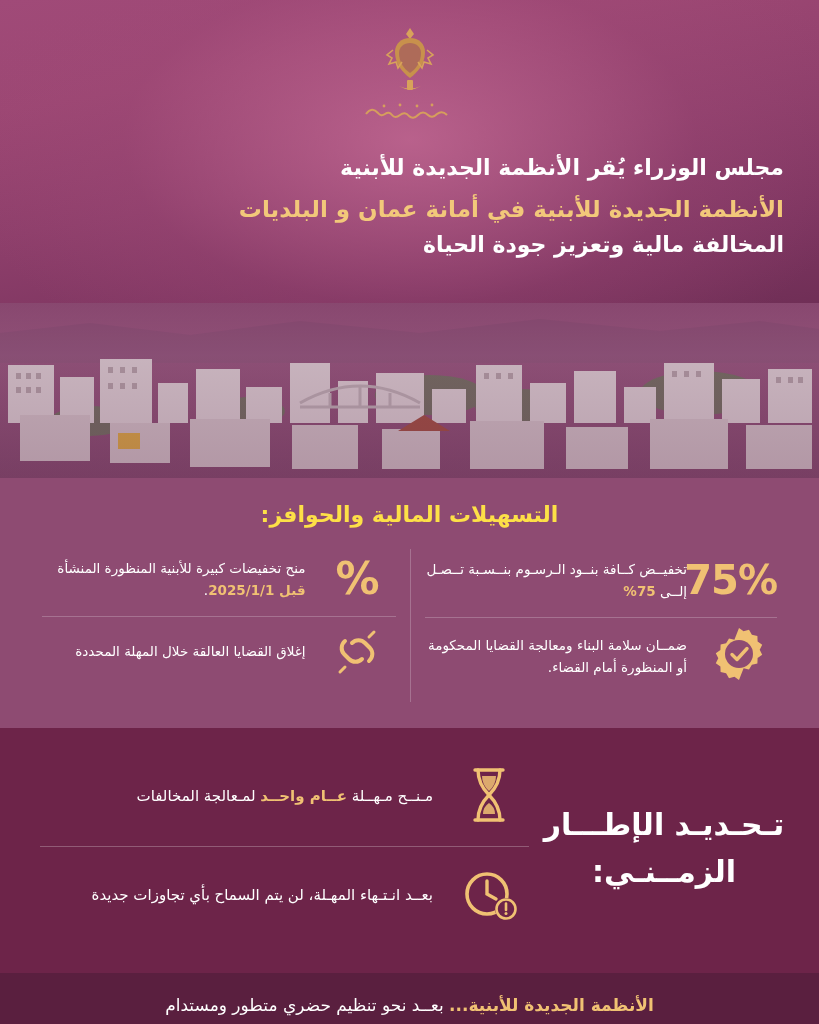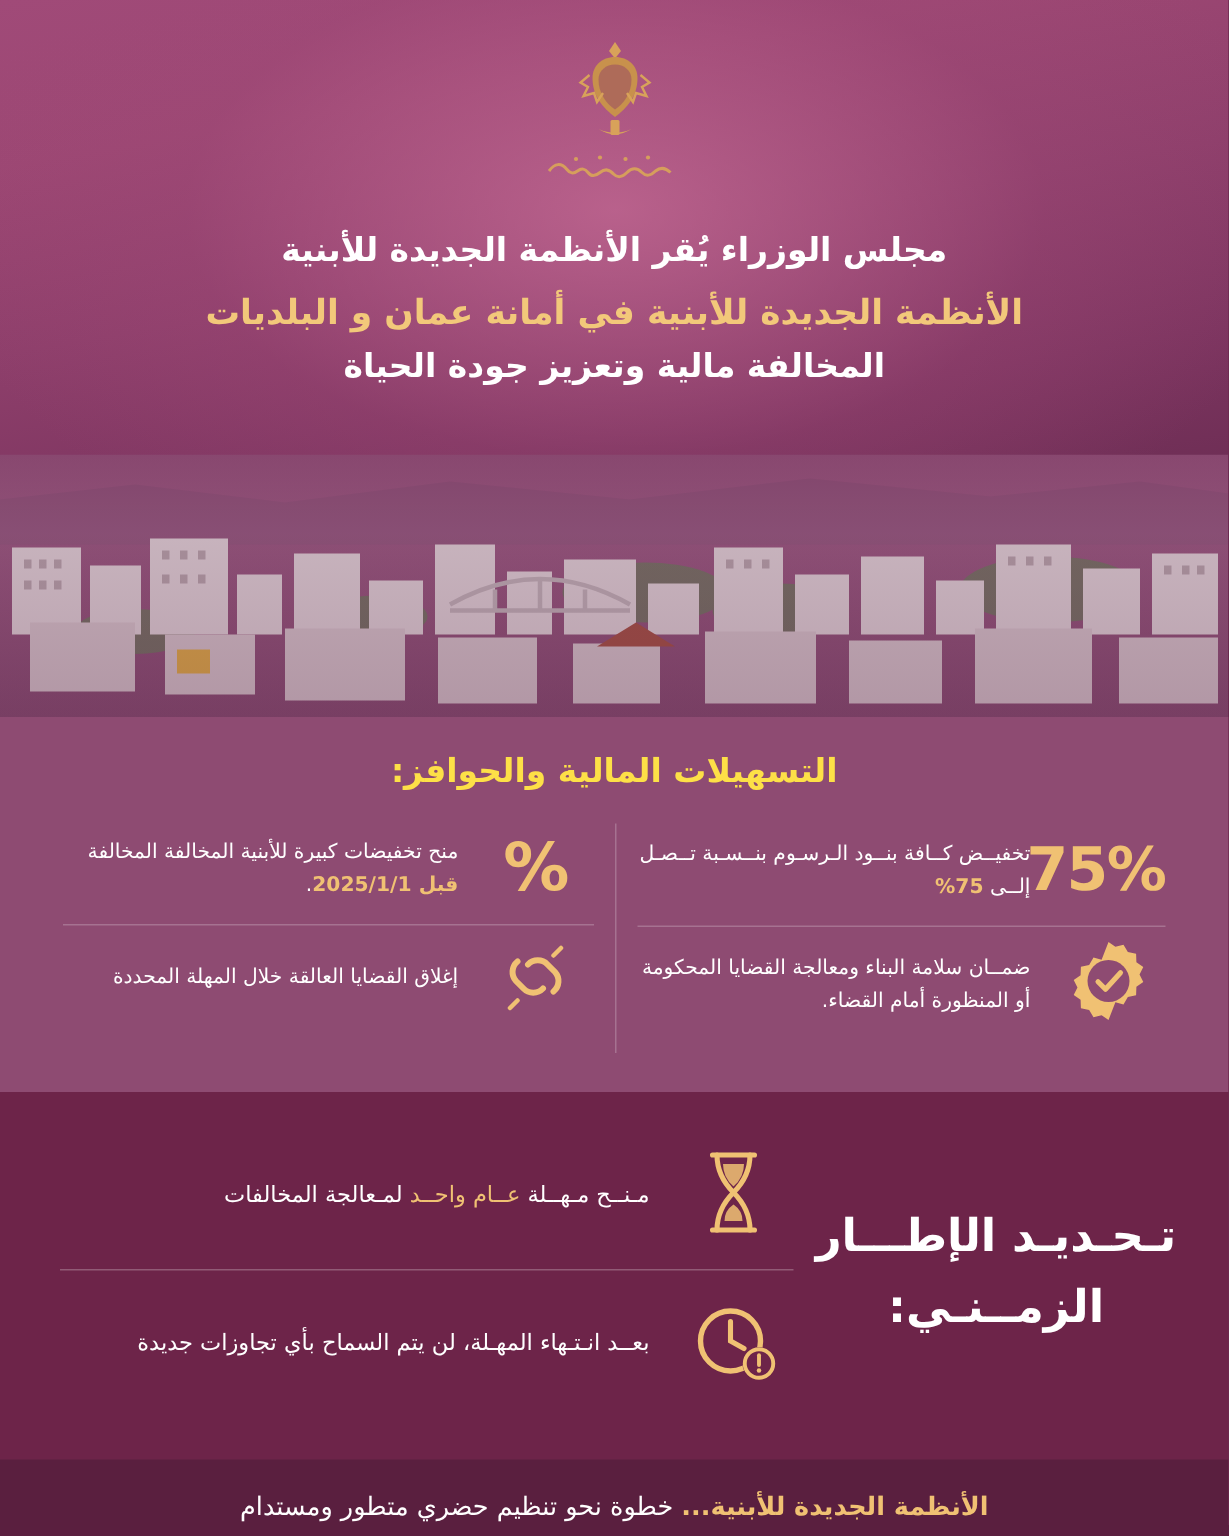--- a/index.html
+++ b/index.html
@@ -47,21 +47,20 @@
   .crest-word {
     margin: 8px auto 0;
     width: 96px; height: 22px;
     display: block;
   }
 
   
   .headline {
     position: relative;
     z-index: 3;
-    text-align: center;
     margin-top: 30px;
     padding: 0 35px;
   }
   .headline .l1 {
     color: #ffffff;
     font-size: 22px;
     font-weight: bold;
     letter-spacing: 0px;
     line-height: 1.45;
   }
@@ -192,21 +191,21 @@
     text-align: center;
     color: #f0c173;
   }
   .time-text {
     flex: 1 1 auto;
     color: #ffffff;
     font-size: 15px;
     line-height: 1.7;
     text-align: right;
   }
-  .time-text b { color: #f0c173; font-weight: normal; }
+  .time-text b { color: #f0c173; font-weight: bold; }
 
   
   .footer {
     background: #5a1f3f;
     padding: 20px 30px 24px;
     text-align: center;
     color: #ffffff;
     font-size: 17px;
     line-height: 1.5;
   }
@@ -367,21 +366,21 @@
 
     </div>
 
     <div class="fin-col">
 
       <div class="fin-item">
         <div class="fin-icon">
           <span class="pct-glyph">%</span>
         </div>
         <div class="fin-text">
-          <span>منح تخفيضات كبيرة للأبنية المخالفة المخالفة </span><b>قبل 2025/1/1</b><span>.</span>
+          <span>منح تخفيضات كبيرة للأبنية المنظورة المنشأة </span><b>قبل 2025/1/1</b><span>.</span>
         </div>
       </div>
 
       <div class="fin-item">
         <div class="fin-icon">
           <svg width="54" height="54" viewBox="0 0 54 54">
             <g stroke="#f0c173" stroke-width="4" fill="none" stroke-linecap="round">
               <path d="M21 20 a9 9 0 0 1 13 0 l5 5 a9 9 0 0 1 -1 13"></path>
               <path d="M31 36 a9 9 0 0 1 -13 0 l-5 -5 a9 9 0 0 1 1 -13"></path>
               <path d="M38 14 l5 -5 M14 44 l-5 5" stroke-width="3"></path>
@@ -428,14 +427,14 @@
           <circle cx="46" cy="48.6" r="1.5" fill="#f0c173"></circle>
         </svg>
       </div>
       <div class="time-text">بعــد انـتـهاء المهـلة، لن يتم السماح بأي تجاوزات جديدة</div>
     </div>
 
   </div>
 </div>
 
 <div class="footer">
-  <b>الأنظمة الجديدة للأبنية...</b><span> خطوة نحو تنظيم حضري متطور ومستدام</span>
+  <b>الأنظمة الجديدة للأبنية...</b><span> بعــد نحو تنظيم حضري متطور ومستدام</span>
 </div>
 
 </body></html>

